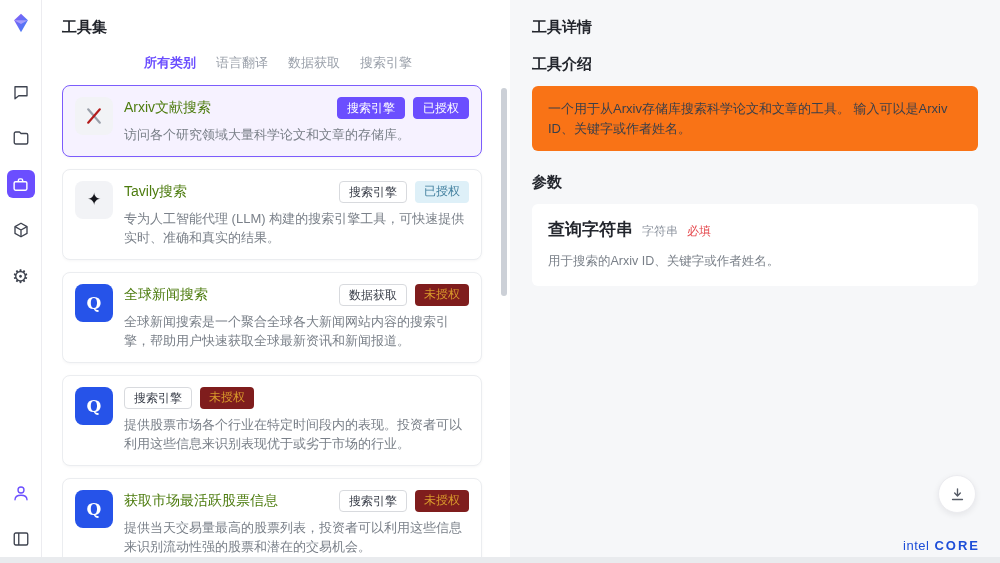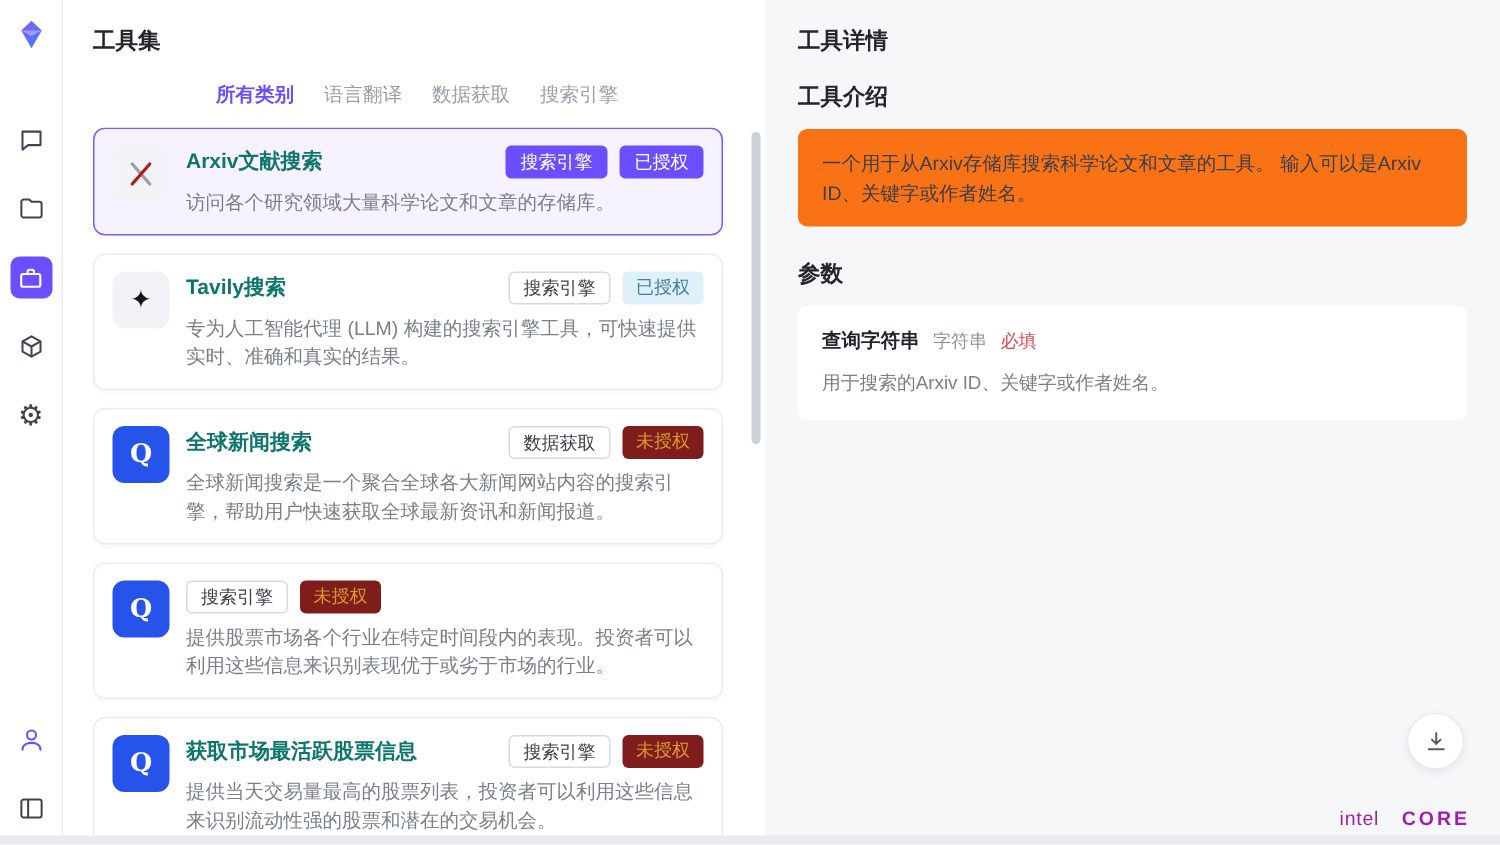--- a/index.html
+++ b/index.html
@@ -24,46 +24,46 @@
   .tab.active { color:#6b4eff; font-weight:700; }
   .cards { display:flex; flex-direction:column; gap:12px; height:472px; overflow:hidden; padding-right:12px; }
 
   .card { border:1px solid #ebedf0; border-radius:8px; background:#fff; padding:11px 12px; display:flex; gap:11px; box-shadow:0 1px 3px rgba(20,22,40,.04); cursor:pointer; flex:0 0 auto; }
   .card.selected { border:1.5px solid #7c5cfc; background:#f6f2ff; }
   .tool-icon { width:38px; height:38px; border-radius:8px; background:#f2f3f6; display:flex; align-items:center; justify-content:center; flex:0 0 38px; font-size:18px; }
   .tool-icon.dark-star { color:#15161c; font-size:17px; }
   .tool-icon.blue { background:#2653e9; color:#fff; font-weight:700; font-size:17px; font-family:"DejaVu Serif",serif; }
   .card-body { flex:1; min-width:0; }
   .card-top { display:flex; align-items:center; justify-content:space-between; gap:8px; }
-  .tool-title { font-size:14px; font-weight:700; color:#0f766e; white-space:nowrap; }
+  .tool-title { font-size:14px; font-weight:400; color:#4d7c0f; white-space:nowrap; }
   .badges { display:flex; gap:8px; flex:0 0 auto; }
   .badge { font-size:12px; padding:1px 9px; border-radius:4px; line-height:18px; white-space:nowrap; }
   .badge.cat { border:1px solid #d8dade; color:#3a3f4a; background:#fff; }
   .badge.filled { background:#6b4eff; color:#fff; border:1px solid #6b4eff; }
   .badge.ok { background:#def0f8; color:#43809f; }
   .badge.warn { background:#7f1d1d; color:#d99a2b; }
   .tool-desc { font-size:13px; color:#7a8089; line-height:1.5; margin-top:6px; padding-right:4px; }
 
   .scroll-track { position:absolute; top:88px; right:3px; bottom:10px; width:6px; }
   .scroll-thumb { width:6px; height:208px; border-radius:3px; background:#ccd0d7; }
 
   
   .detail { flex:1; background:#f6f7f9; padding:18px 22px; position:relative; }
   .detail-title { font-size:15px; font-weight:700; margin-bottom:18px; }
   .section-h { font-size:15px; font-weight:700; margin-bottom:12px; }
   .detail-card { background:#f97316; border-radius:6px; padding:13px 16px; font-size:13px; color:#3a3f4a; line-height:1.5; margin-bottom:22px; }
   .param-card { background:#fff; border-radius:6px; padding:13px 16px 16px; margin-bottom:0; }
   .param-row { display:flex; align-items:baseline; gap:9px; }
-  .param-name { font-size:13px; font-weight:700; color:#23262d; }
+  .param-name { font-size:17px; font-weight:700; color:#23262d; }
   .param-type { font-size:12px; color:#8a919c; }
   .param-required { font-size:12px; color:#e5484d; }
   .param-desc { font-size:12.5px; color:#7a8089; margin-top:9px; }
 
   .fab { position:absolute; right:24px; bottom:50px; width:38px; height:38px; border-radius:50%; background:#fff; border:1px solid #ececf0; box-shadow:0 2px 6px rgba(20,22,40,.08); display:flex; align-items:center; justify-content:center; cursor:pointer; color:#555b66; }
-  .intel { position:absolute; right:20px; bottom:10px; display:flex; align-items:center; gap:15px; color:#a21caf; }
+  .intel { position:absolute; right:20px; bottom:10px; display:flex; align-items:center; gap:5px; color:#1d4ed8; }
   .intel .i1 { font-size:13px; letter-spacing:.5px; }
   .intel .i2 { font-size:13px; font-weight:700; letter-spacing:2px; }
 
   .bottom-strip { position:absolute; left:0; right:0; bottom:0; height:6px; background:#e9ebee; }
 </style>
 </head>
 <body>
 
 <div class="app">
 

